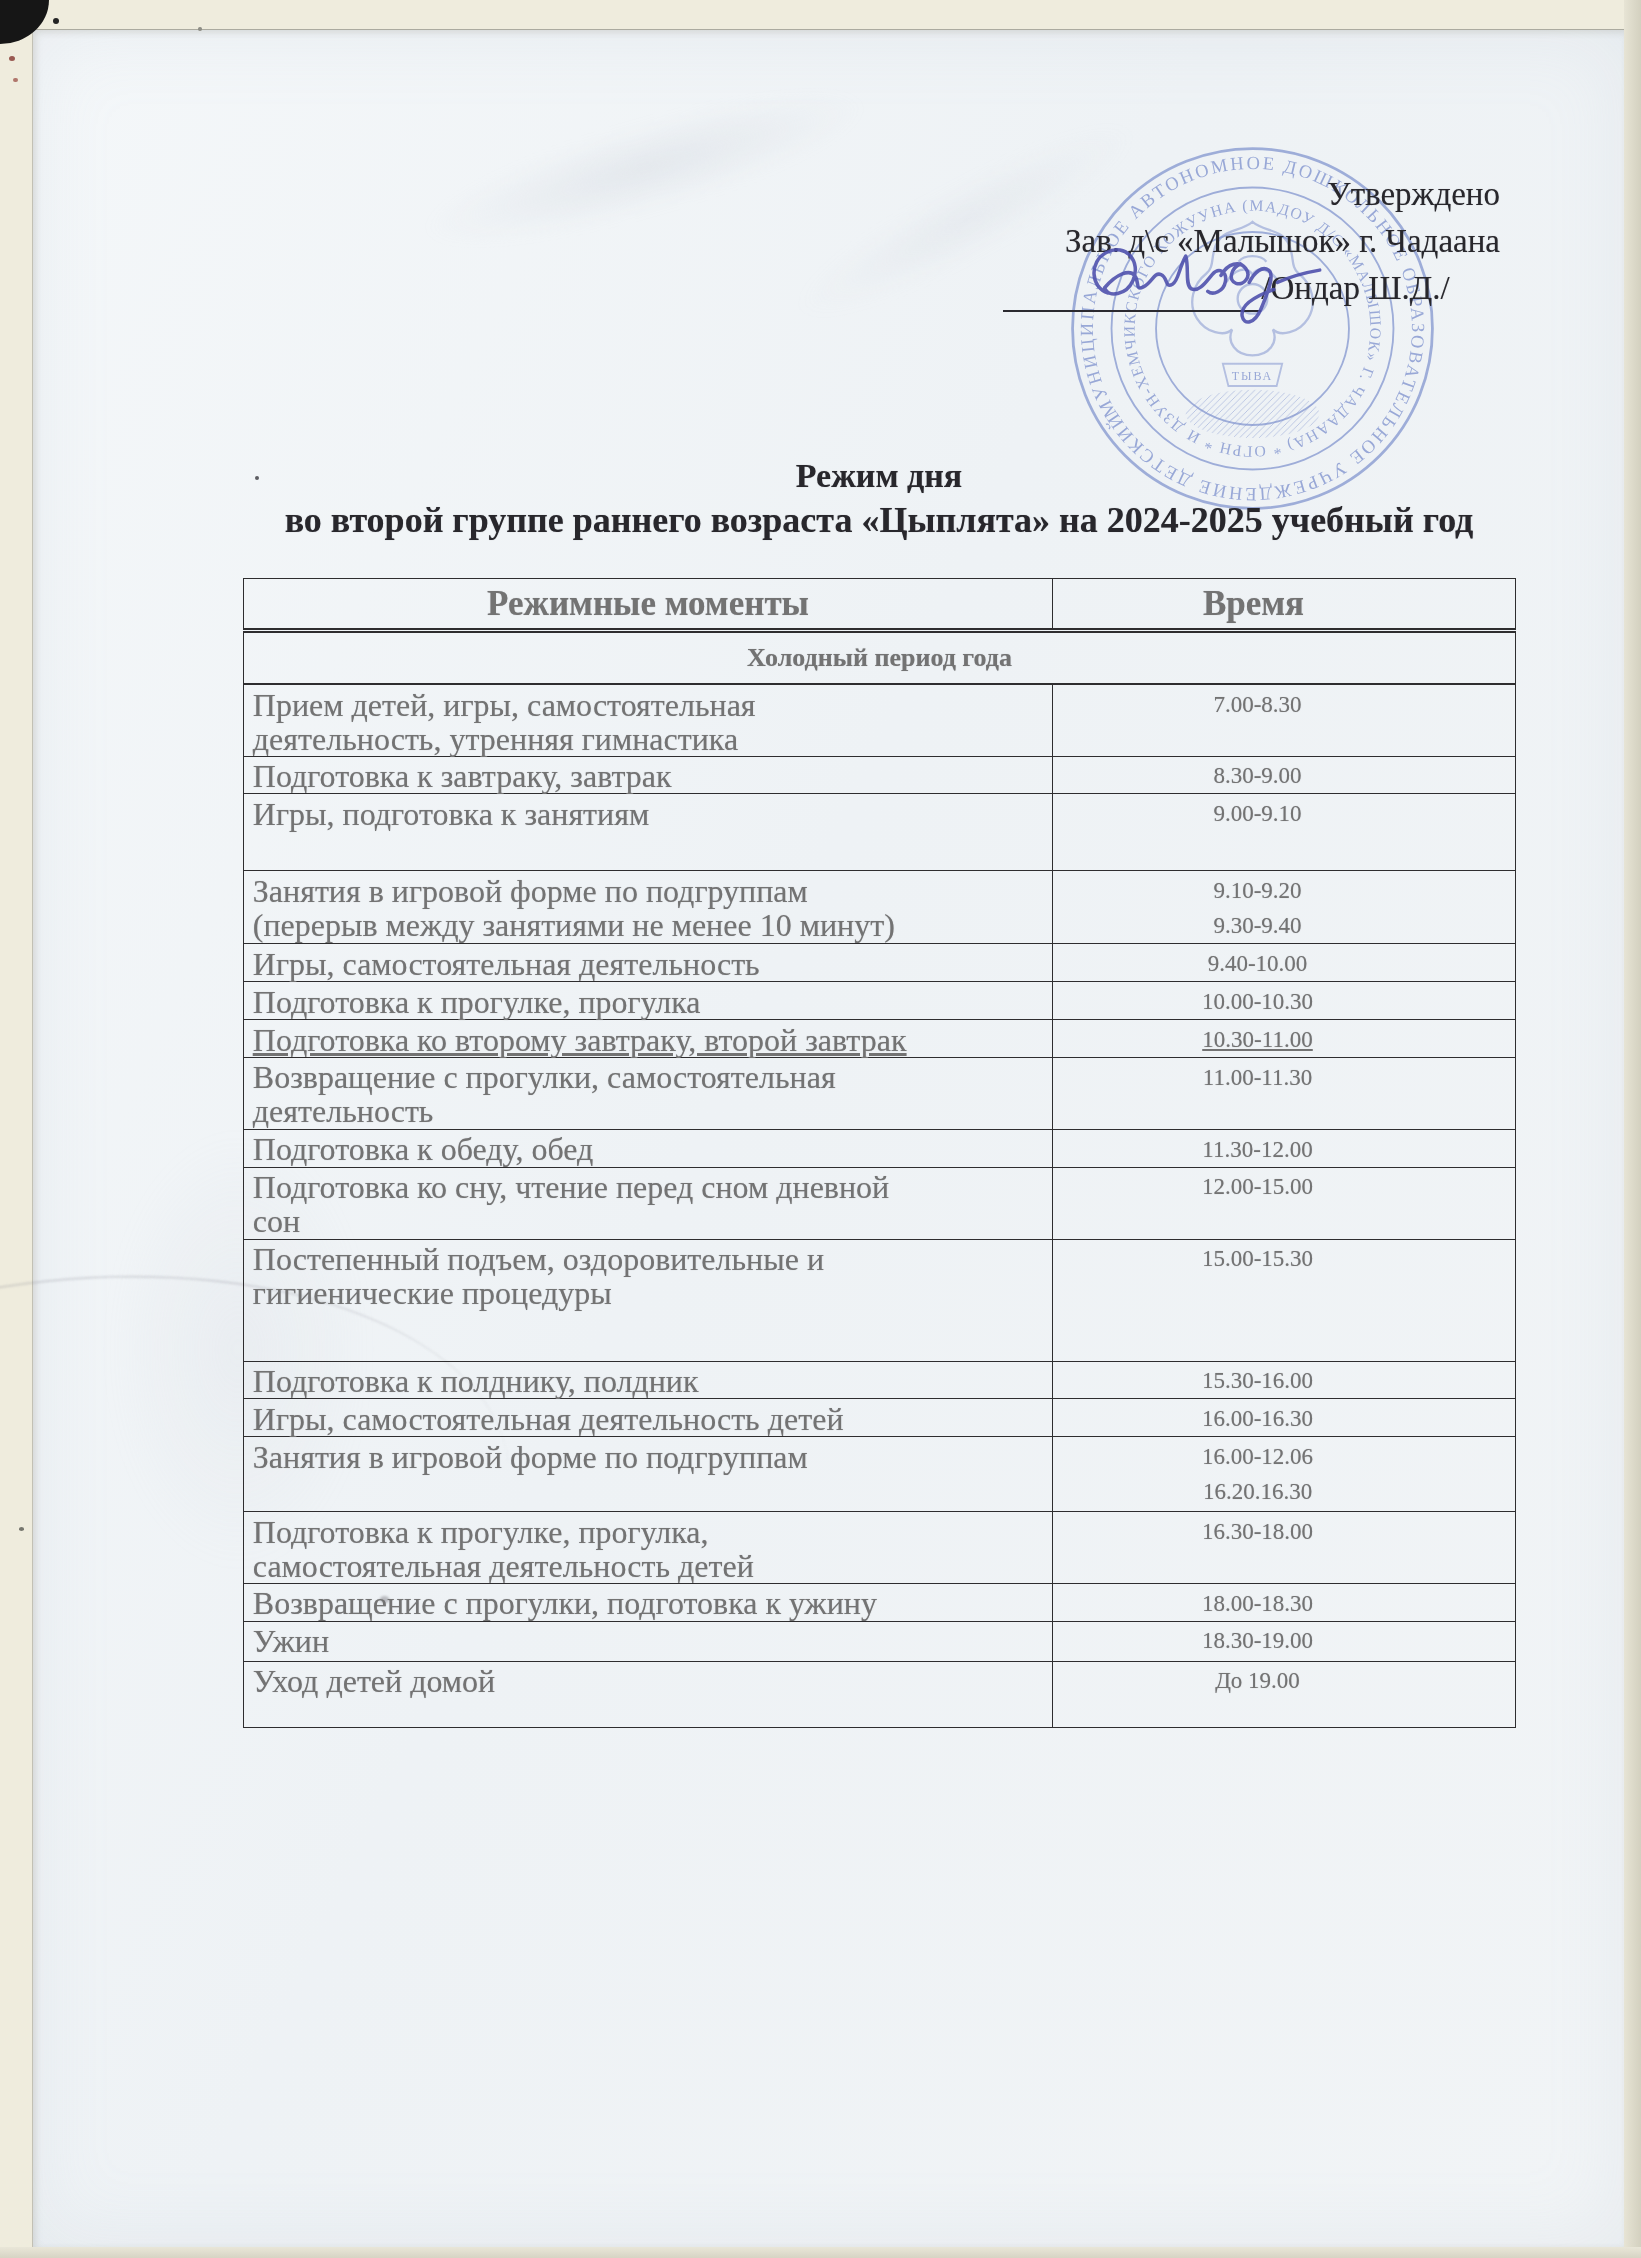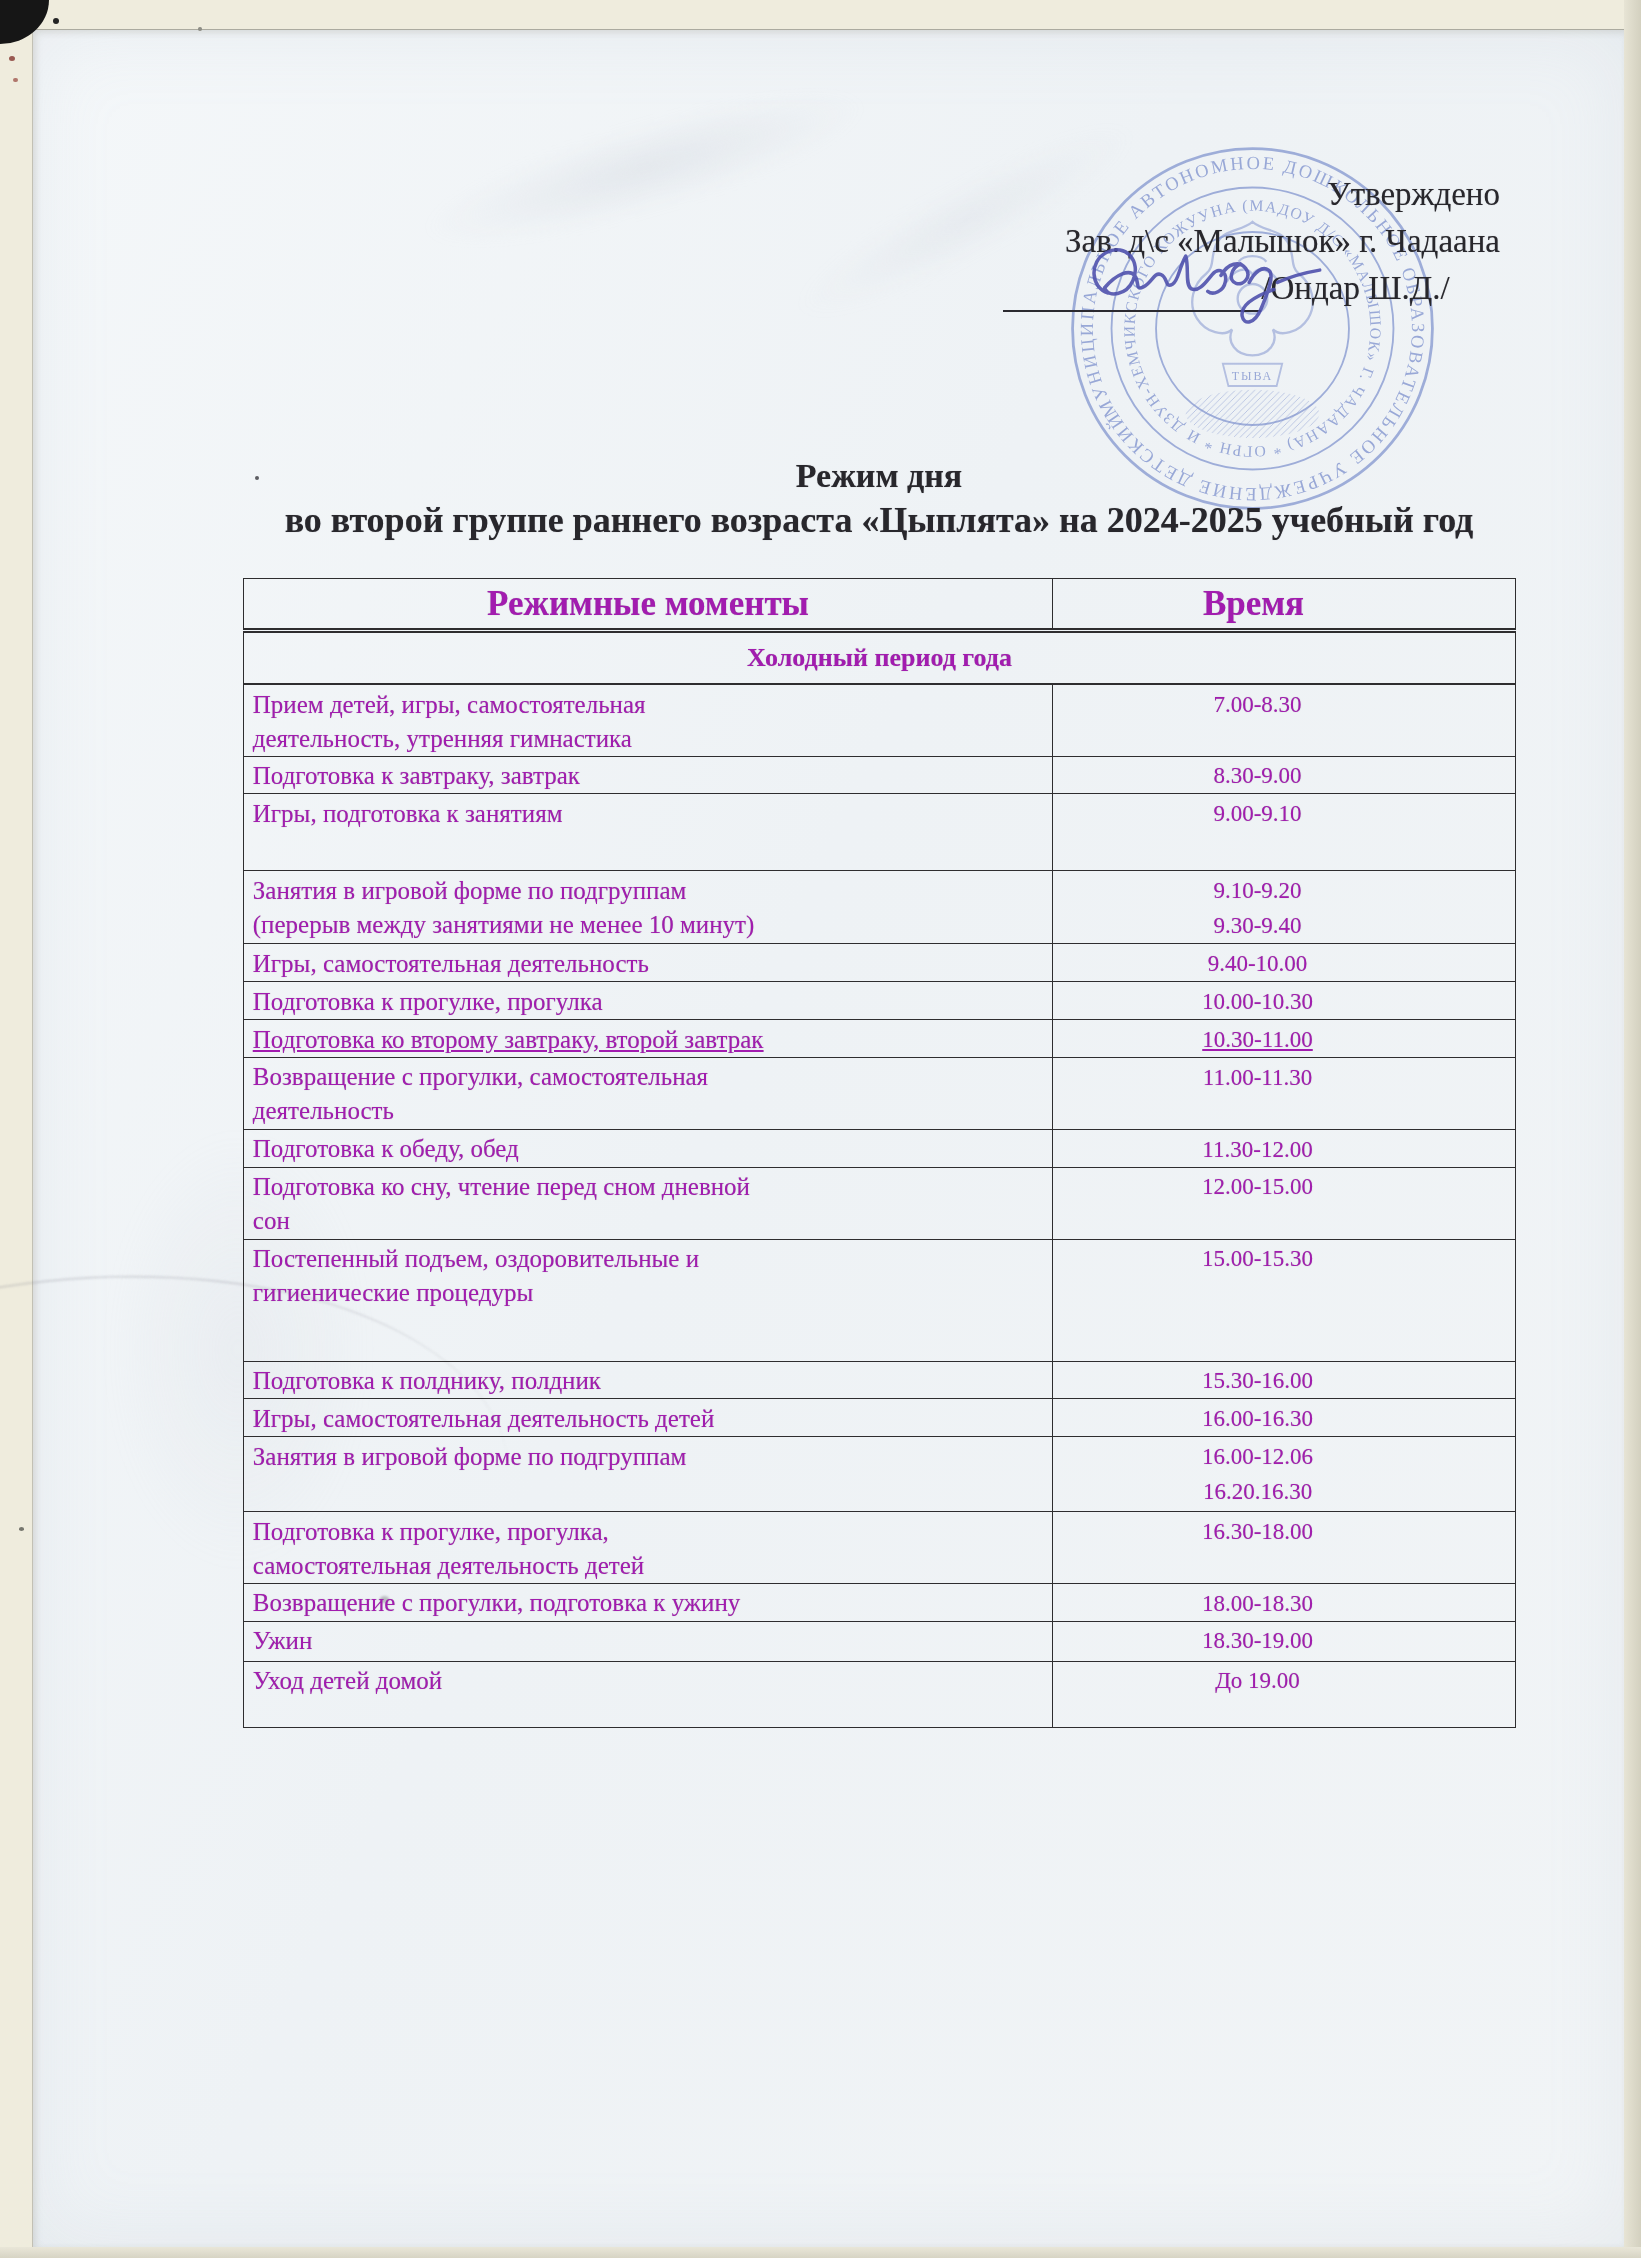--- a/index.html
+++ b/index.html
@@ -53,23 +53,23 @@
   
   table.sched{position:absolute;left:243px;top:578px;width:1272px;border-collapse:collapse;
               table-layout:fixed;z-index:3;}
   table.sched th,table.sched td{border:1.8px solid #2e2d2f;vertical-align:top;
               text-shadow:0 0 0.9px rgba(40,40,50,.35);}
   tr.head-row th{height:47px;font-size:35px;font-weight:bold;text-align:center;vertical-align:middle;
                  border-bottom:5.3px double #2e2d2f;}
   tr.head-row th.h-time{padding-right:62px;}
   tr.section-row th{height:48px;font-size:26px;font-weight:bold;text-align:center;vertical-align:middle;
                     border-bottom:2.6px solid #2e2d2f;}
-  td.c-act{font-size:25px;line-height:34px;font-weight:400;padding:2.6px 7px 0 8.8px;white-space:pre-line;}
+  td.c-act{font-size:32px;line-height:34px;font-weight:400;padding:2.6px 7px 0 8.8px;white-space:pre-line;}
   td.c-time{font-size:23px;line-height:35px;text-align:center;padding:1.8px 53px 0 0;white-space:pre-line;}
-  .sched{color:#a21caf;}
+  .sched{color:#737373;}
 </style>
 </head>
 <body>
 
 <div class="scan">
   <div class="paper"></div>
   <div class="edge-right"></div>
   <div class="edge-bottom"></div>
   <div class="corner-tl"></div>
 

